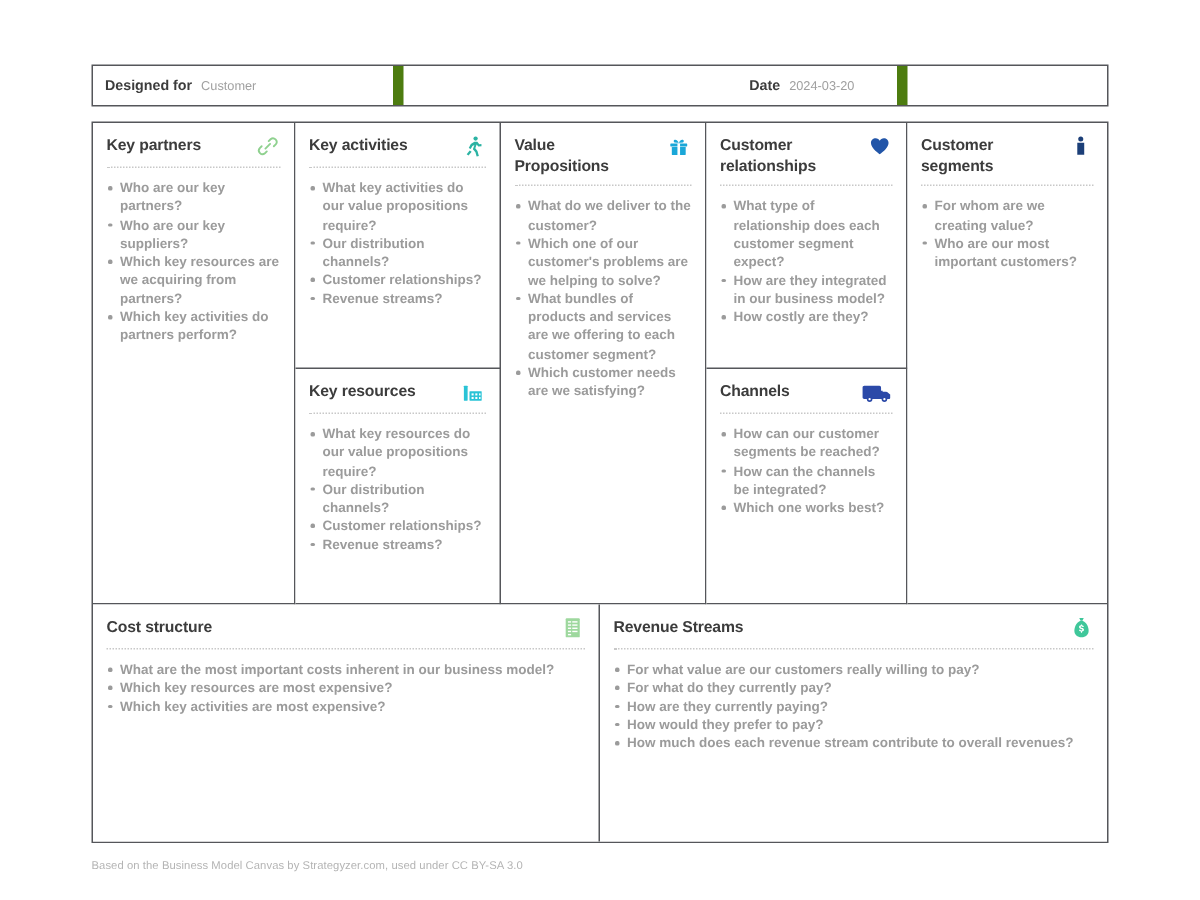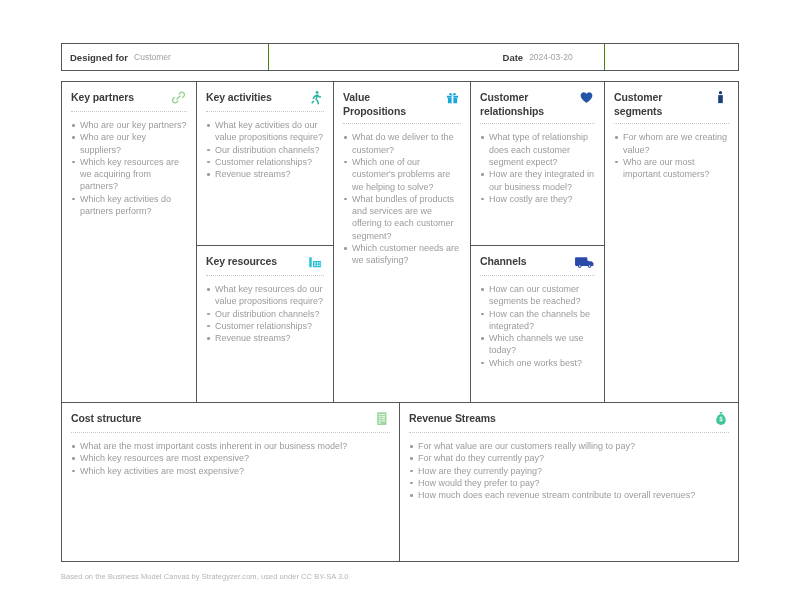--- a/index.html
+++ b/index.html
@@ -31,21 +31,21 @@
     display: flex;
     border: 1px solid #55565a;
     box-sizing: border-box;
     background: #ffffff;
   }
   .meta-cell {
     display: flex;
     align-items: center;
     padding: 0 8px;
     box-sizing: border-box;
-    border-right: 1px solid #4d7c0f;
+    border-right: 7px solid #4d7c0f;
     gap: 6px;
     overflow: hidden;
   }
   .meta-cell:last-child { border-right: none; margin-top: 30px; }
   .meta-cell.w1 { width: 208px; }
   .meta-cell.w2 { width: 202px; margin-top: 29px; }
   .meta-cell.w3 { width: 135px; justify-content: center; }
   .meta-cell.w4 { width: 133px; }
   .meta-label {
     font-size: 9.5px;
@@ -119,20 +119,21 @@
     margin: 7px 0 0 0;
     padding: 0;
   }
   ul.bullets li {
     position: relative;
     padding-left: 9px;
     font-size: 9px;
     line-height: 12.3px;
     color: #9b9b9b;
     margin-bottom: 0px;
+    font-weight: bold;
   }
   ul.bullets li::before {
     content: "";
     position: absolute;
     left: 1px;
     top: 5px;
     width: 2.5px;
     height: 2.5px;
     background: #9b9b9b;
     border-radius: 50%;
@@ -294,21 +295,20 @@
               <circle cx="8.2" cy="16.6" r="2.6" fill="#2b49a8"></circle>
               <circle cx="8.2" cy="16.6" r="1.1" fill="#ffffff"></circle>
               <circle cx="22.3" cy="16.6" r="2.6" fill="#2b49a8"></circle>
               <circle cx="22.3" cy="16.6" r="1.1" fill="#ffffff"></circle>
             </svg>
           </div>
         </div>
         <ul class="bullets">
           <li>How can our customer segments be reached?</li>
           <li>How can the channels be integrated?</li>
-          <li>Which channels we use today?</li>
           <li>Which one works best?</li>
         </ul>
       </div>
     </div>
 
     <div class="cell bd-b" style="left:543px; top:0; width:133px; height:321px;">
       <div class="inner">
         <div class="cell-head">
           <div class="cell-title">Customer segments</div>
           <div class="cell-icon">

